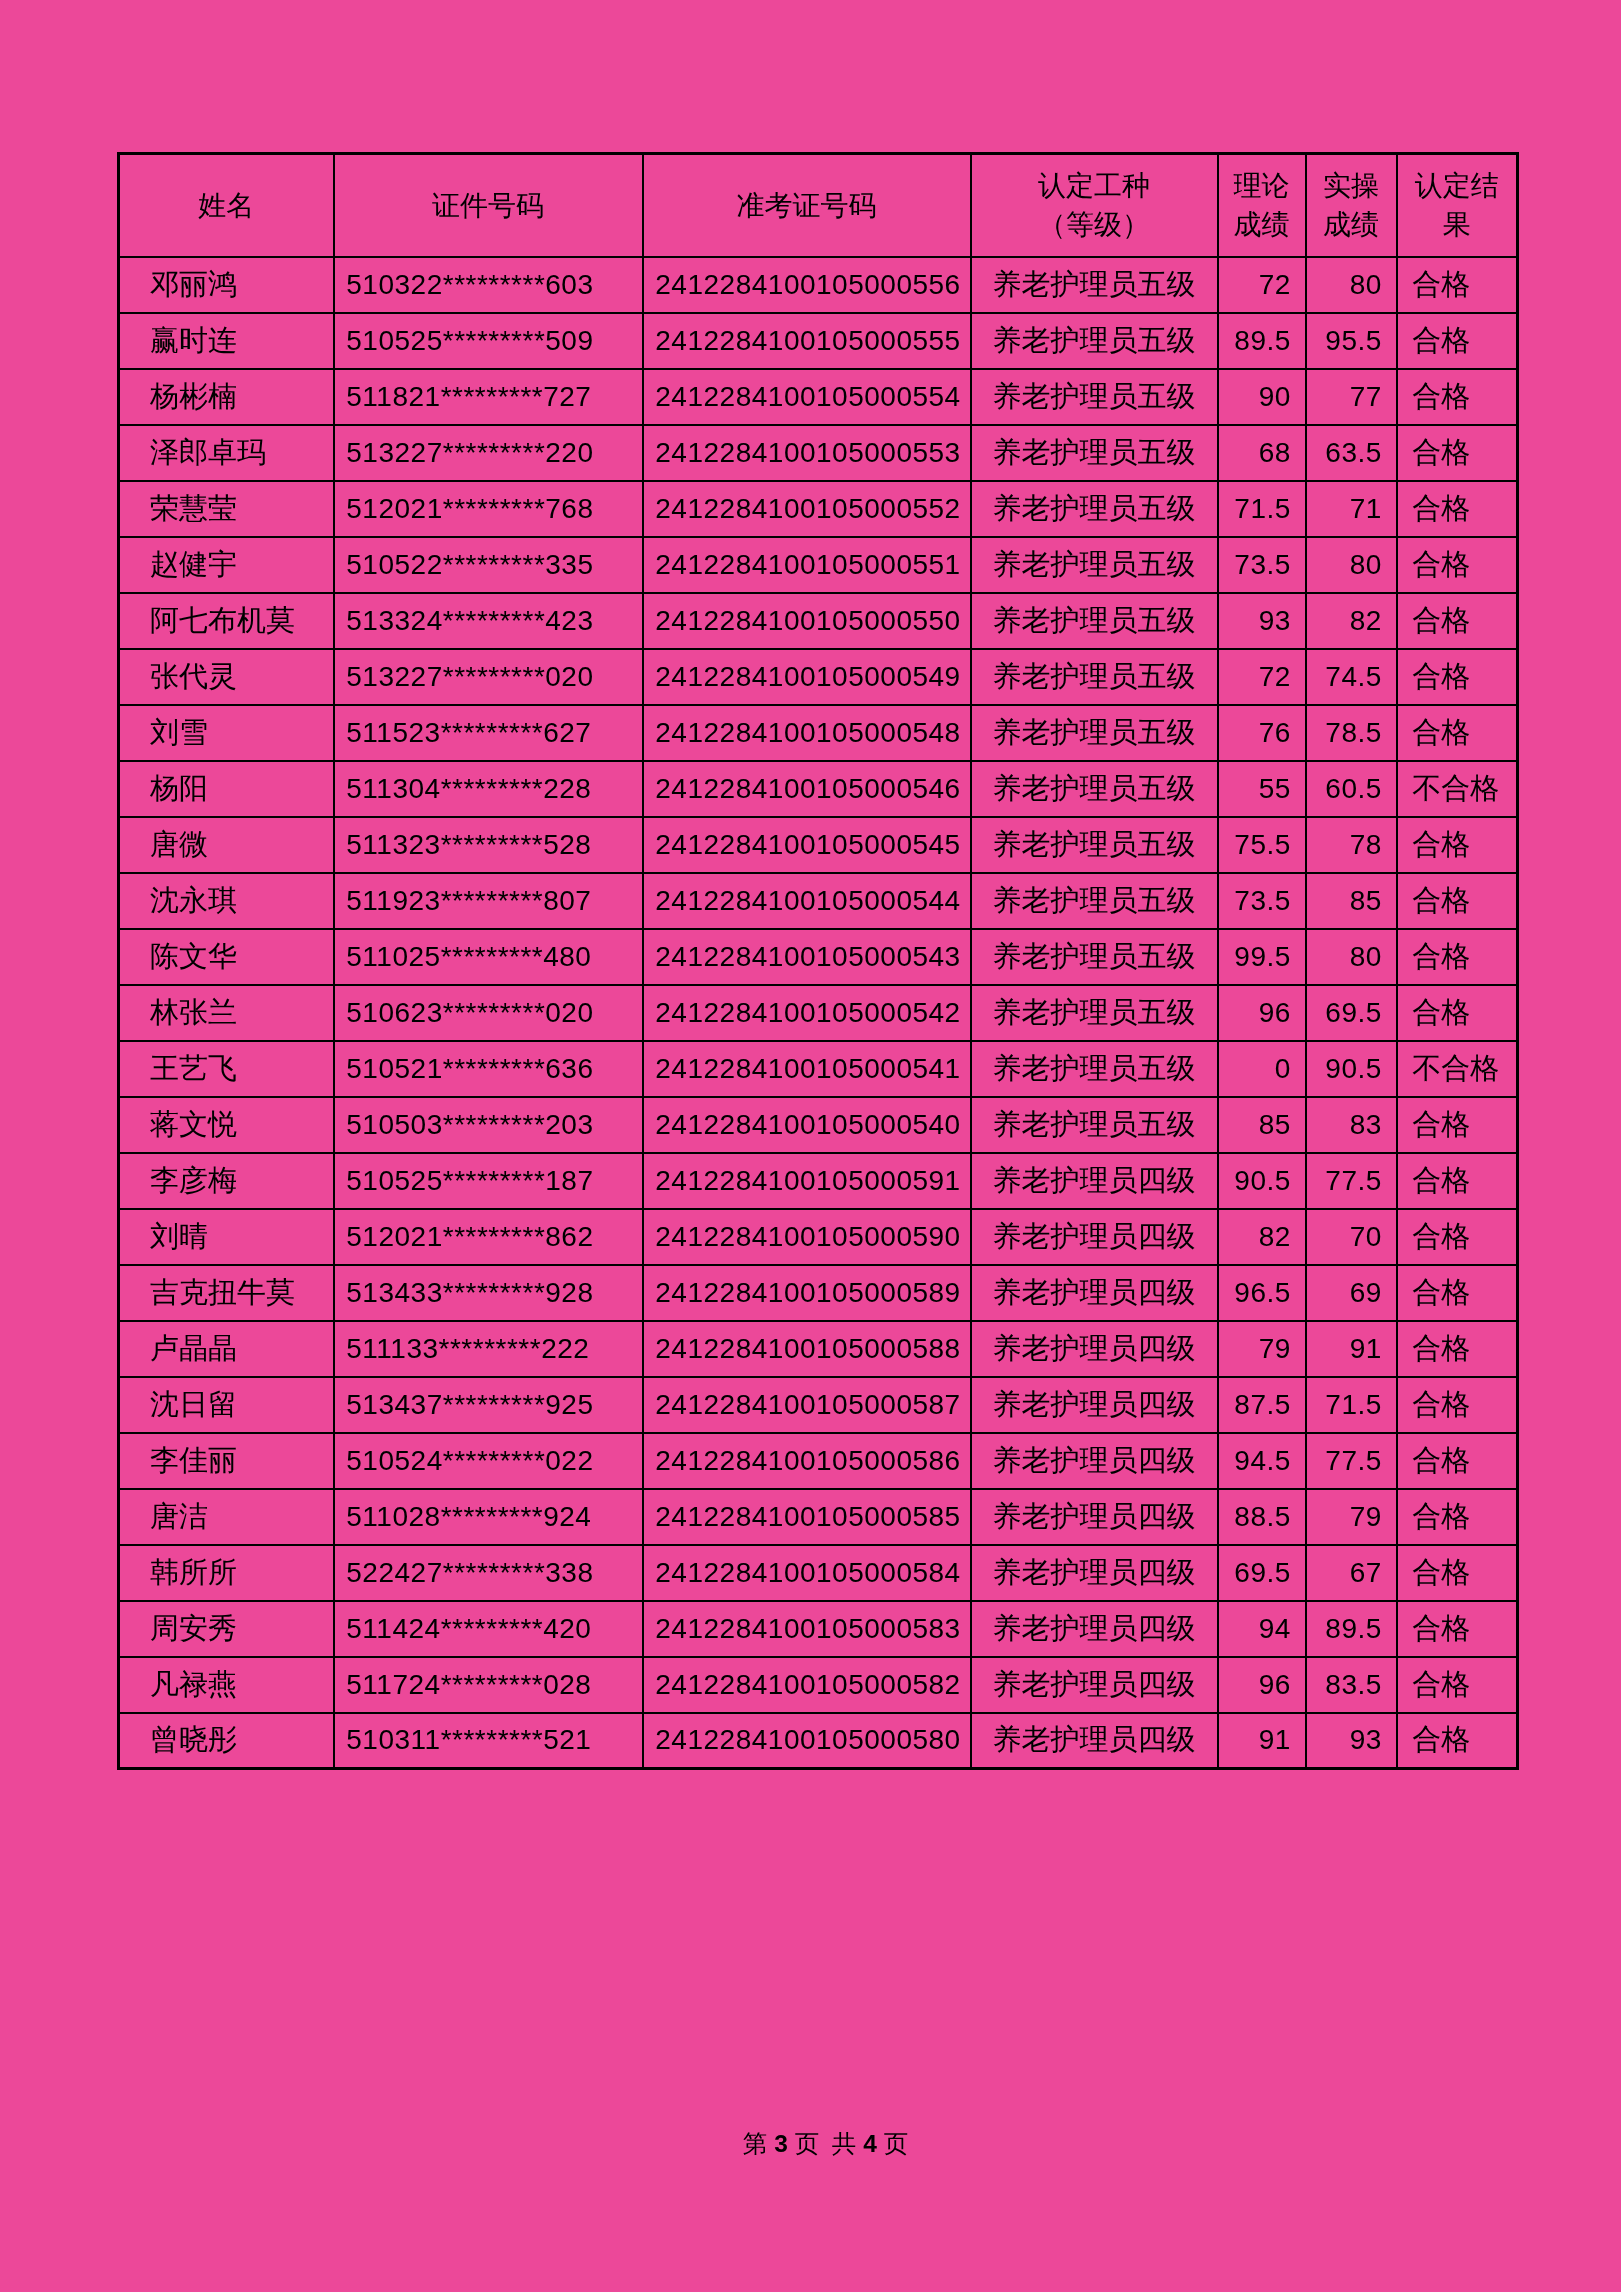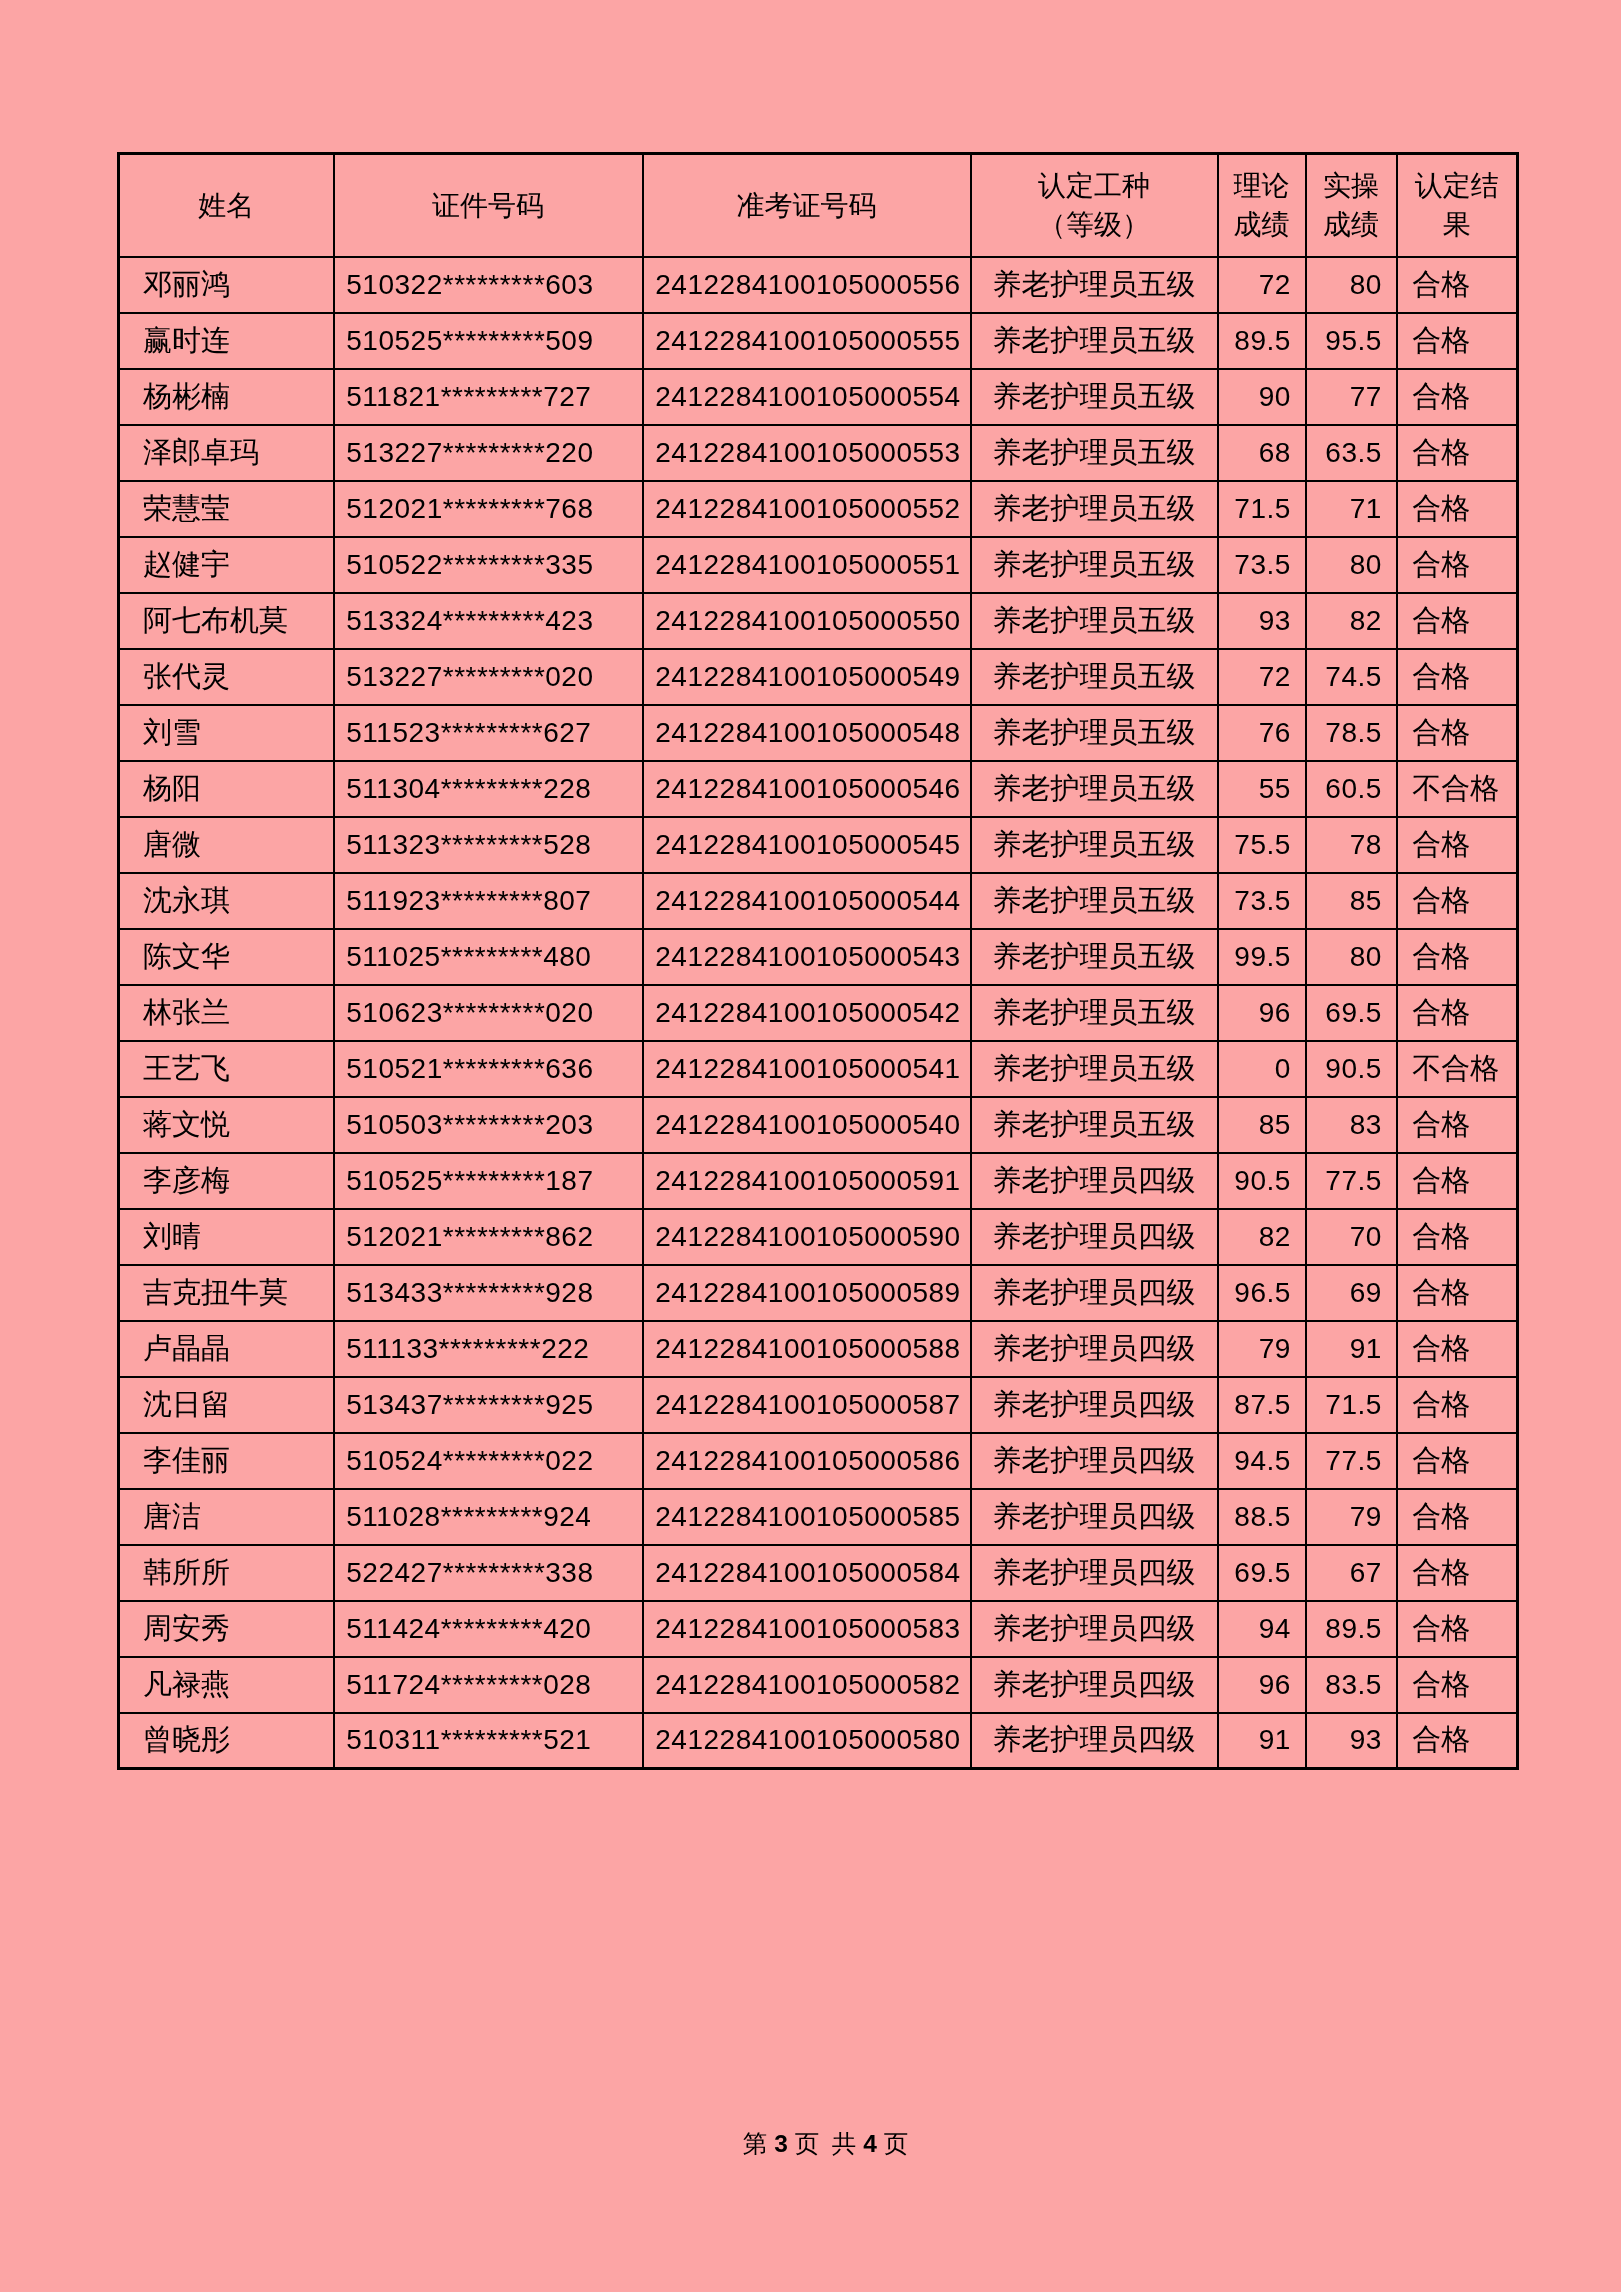--- a/index.html
+++ b/index.html
@@ -1,20 +1,20 @@
 <!DOCTYPE html>
 <html><head>
 <meta charset="utf-8">
 <style>
   html, body { margin: 0; padding: 0; background: #e8e8e8; }
   .page {
     position: relative;
     width: 1621px;
     height: 2293px;
-    background: #fca5a5;
+    background: #ec4899;
     margin: 0 auto;
     font-family: "Liberation Serif", "DejaVu Serif", serif;
     color: #000;
     overflow: hidden;
   }
   table.results {
     position: absolute;
     left: 117px;
     top: 152px;
     width: 1399px;
@@ -31,21 +31,21 @@
   thead tr { height: 103px; }
   tbody tr { height: 56px; }
   th {
     font-weight: normal;
     font-size: 28px;
     text-align: center;
     white-space: pre-line;
     line-height: 39px;
   }
   td { font-size: 29px; }
-  td.name   { text-align: left; padding-left: 23px; }
+  td.name   { text-align: left; padding-left: 30px; }
   td.num    {
     font-family: "Liberation Sans", "DejaVu Sans", sans-serif;
     font-size: 28px;
     text-align: left;
     padding-left: 11.8px;
     letter-spacing: 0.5px;
   }
   td.score  { text-align: right; padding-right: 13.7px; padding-left: 0; margin-left: 24px; }
   td.occ    { text-align: center; padding-left: 0; }
   td.result { text-align: left; padding-left: 14.7px; margin-top: 40px; }

